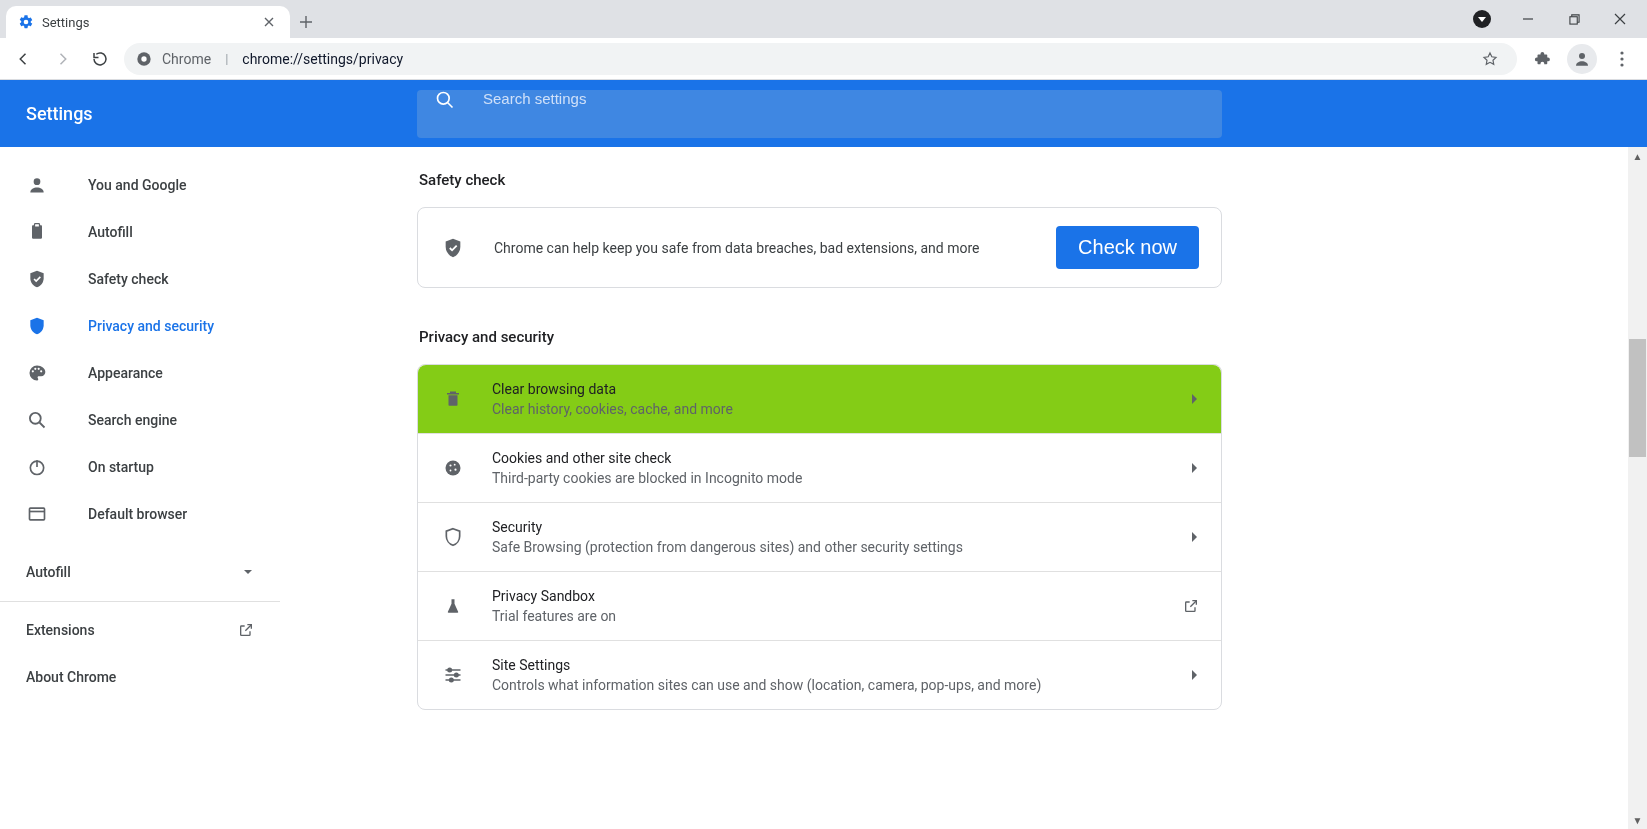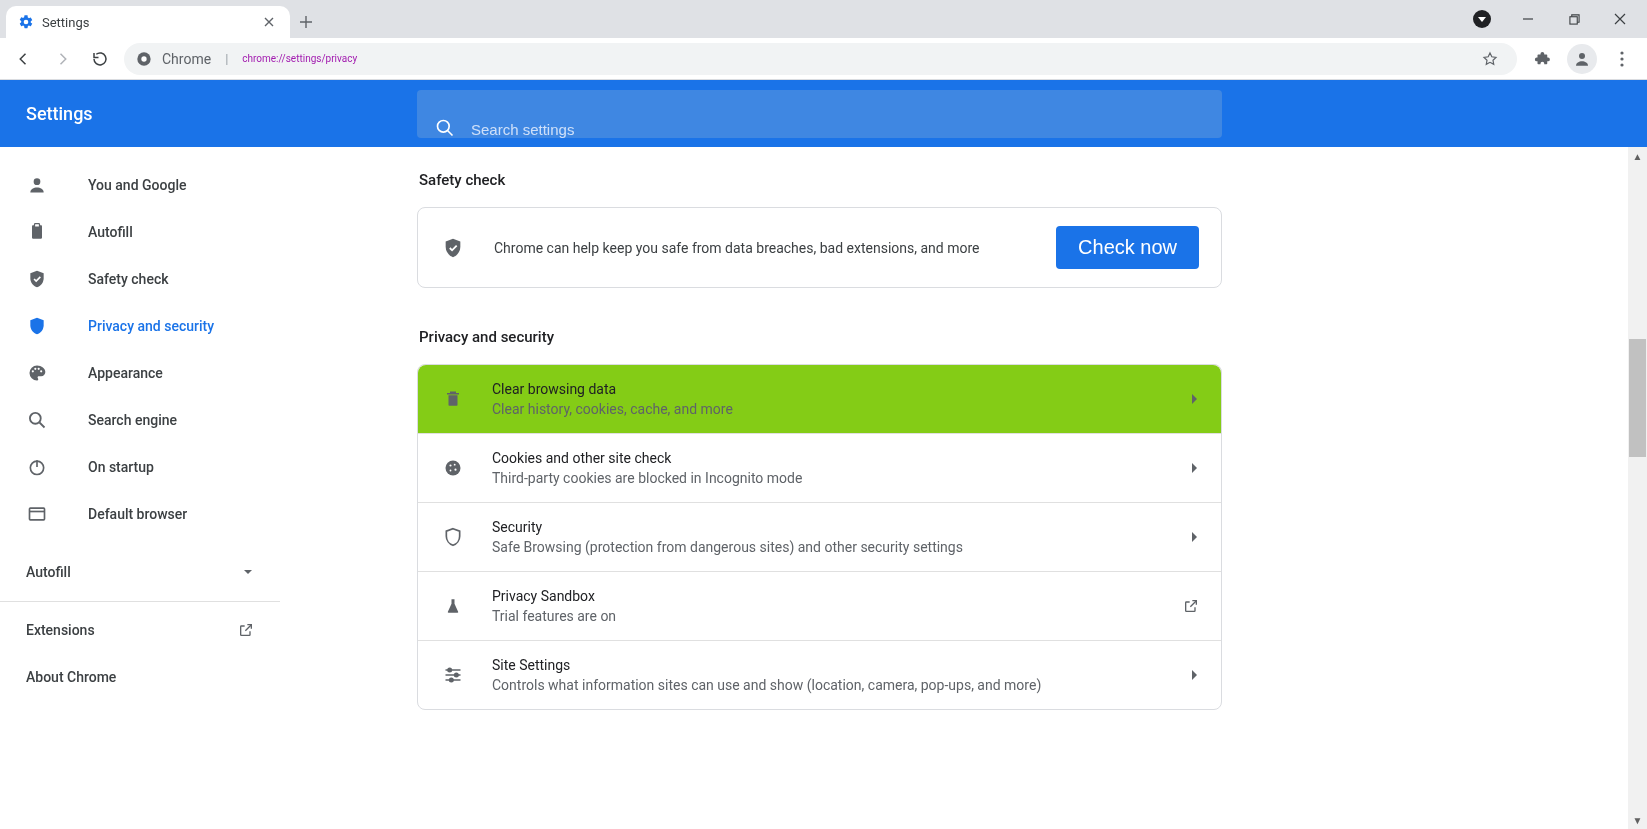--- a/index.html
+++ b/index.html
@@ -16,28 +16,28 @@
     .account-dot{ width:18px; height:18px; border-radius:50%; background:#202124; display:flex;align-items:center;justify-content:center;}
     .account-dot::after{content:""; width:0;height:0; border-left:4px solid transparent;border-right:4px solid transparent;border-top:5px solid #fff;}
     
     .toolbar{ height:42px; background:#fff; display:flex; align-items:center; gap:10px; padding:0 10px; border-bottom:1px solid #dadce0;}
     .tool-ic{ width:28px;height:28px; display:flex;align-items:center;justify-content:center;border-radius:50%; color:#5f6368; cursor:pointer;}
     .tool-ic.disabled{ color:#b0b3b8; cursor:default;}
     .omnibox{ flex:1; height:32px; background:#f1f3f4; border-radius:16px; display:flex; align-items:center; padding:0 12px; gap:10px; color:#5f6368;}
     .omnibox .chrome-ic{ width:16px;height:16px;}
     .omnibox .app{ color:#5f6368; font-size:14px;}
     .omnibox .sep{ color:#9aa0a6; padding:0 4px;}
-    .omnibox .url{ color:#a21caf; font-size:10px;}
+    .omnibox .url{ color:#0f172a; font-size:14px;}
     .star-wrap{ width:30px;height:30px; display:flex;align-items:center;justify-content:center; border-radius:50%; background:#f1f3f4; color:#5f6368;}
     .chip{ width:30px;height:30px; display:flex;align-items:center;justify-content:center;border-radius:50%; color:#5f6368; cursor:pointer;}
     .avatar{ background:#e8eaed;}
     
     .app-header{ height:67px; background:#1a73e8; display:flex; align-items:center; color:#fff; }
     .app-title{ font-size:18px; font-weight:500; width:280px; padding-left:26px;}
-    .search-wrap{ flex:0 0 auto; width:805px; margin-left:137px; height:48px; background:#3f87e2; border-radius:4px; display:flex; align-items:flex-end; padding:0 18px; gap:16px;}
+    .search-wrap{ flex:0 0 auto; width:805px; margin-left:137px; height:48px; background:#3f87e2; border-radius:4px; display:flex; align-items:flex-start; padding:0 18px; gap:28px;}
     .search-wrap input{ flex:1; background:transparent; border:0; outline:0; color:#fff; font-size:15px;}
     .search-wrap input::placeholder{ color:#cfe0f9;}
     
     .body{ display:flex; height:682px; background:#fff; position:relative;}
     .sidebar{ width:280px; padding-top:14px; padding-bottom:20px; font-size:14px; color:#3c4043;}
     .nav-item{ height:47px; display:flex; align-items:center; gap:40px; padding:0 26px; cursor:pointer; font-weight:500;}
     .nav-item .nic{ width:22px;height:22px; color:#5f6368; display:flex;align-items:center;justify-content:center;}
     .nav-item.active{ color:#1a73e8;}
     .nav-item.active .nic{ color:#1a73e8;}
     .adv{ height:50px; display:flex;align-items:center; justify-content:space-between; padding:0 26px; font-weight:500; color:#3c4043; cursor:pointer;}

